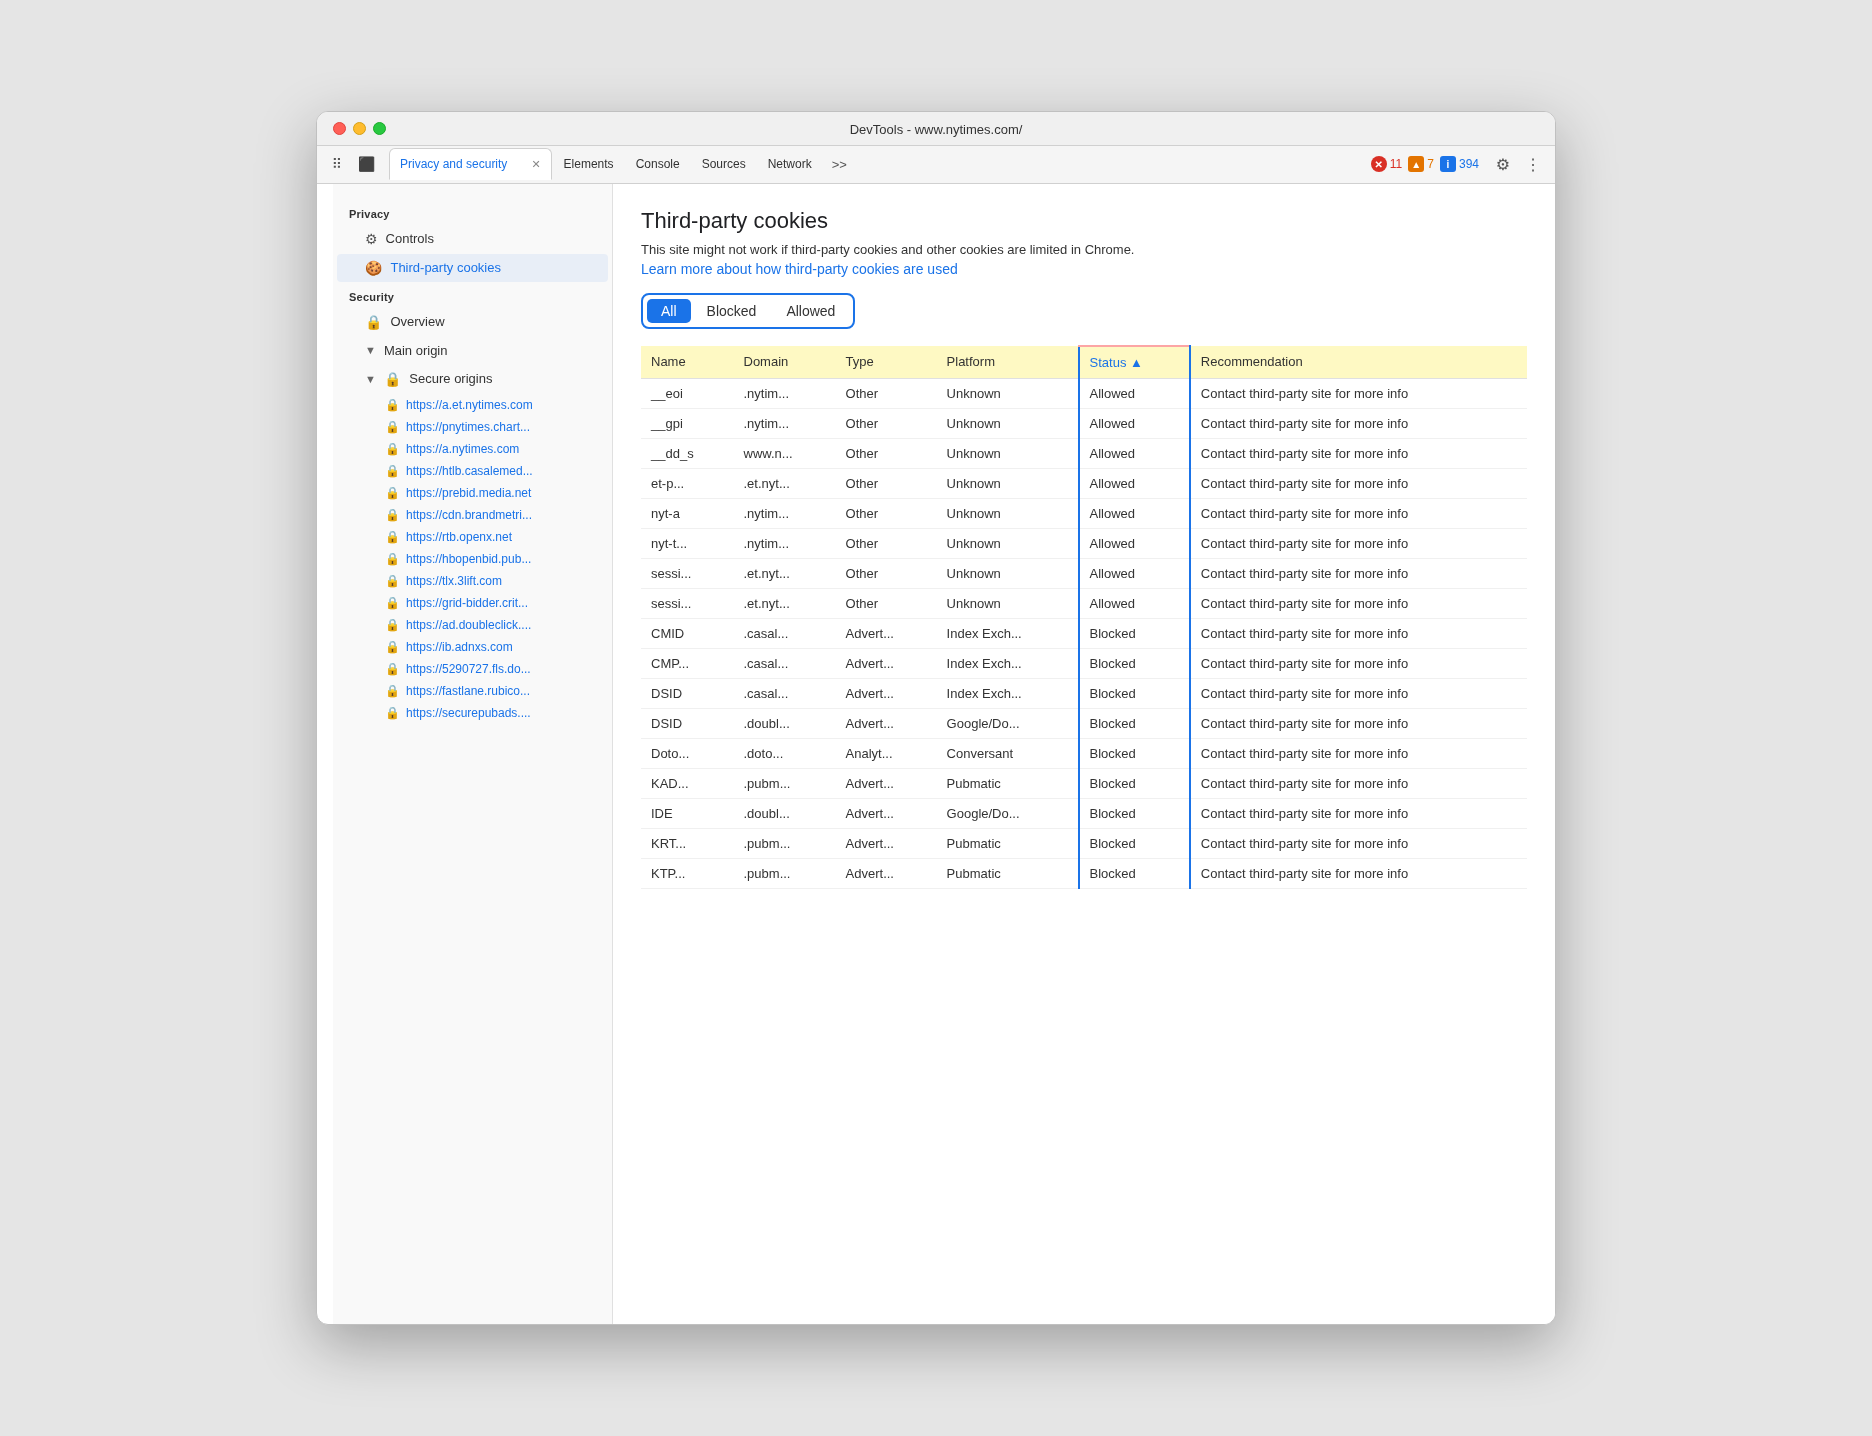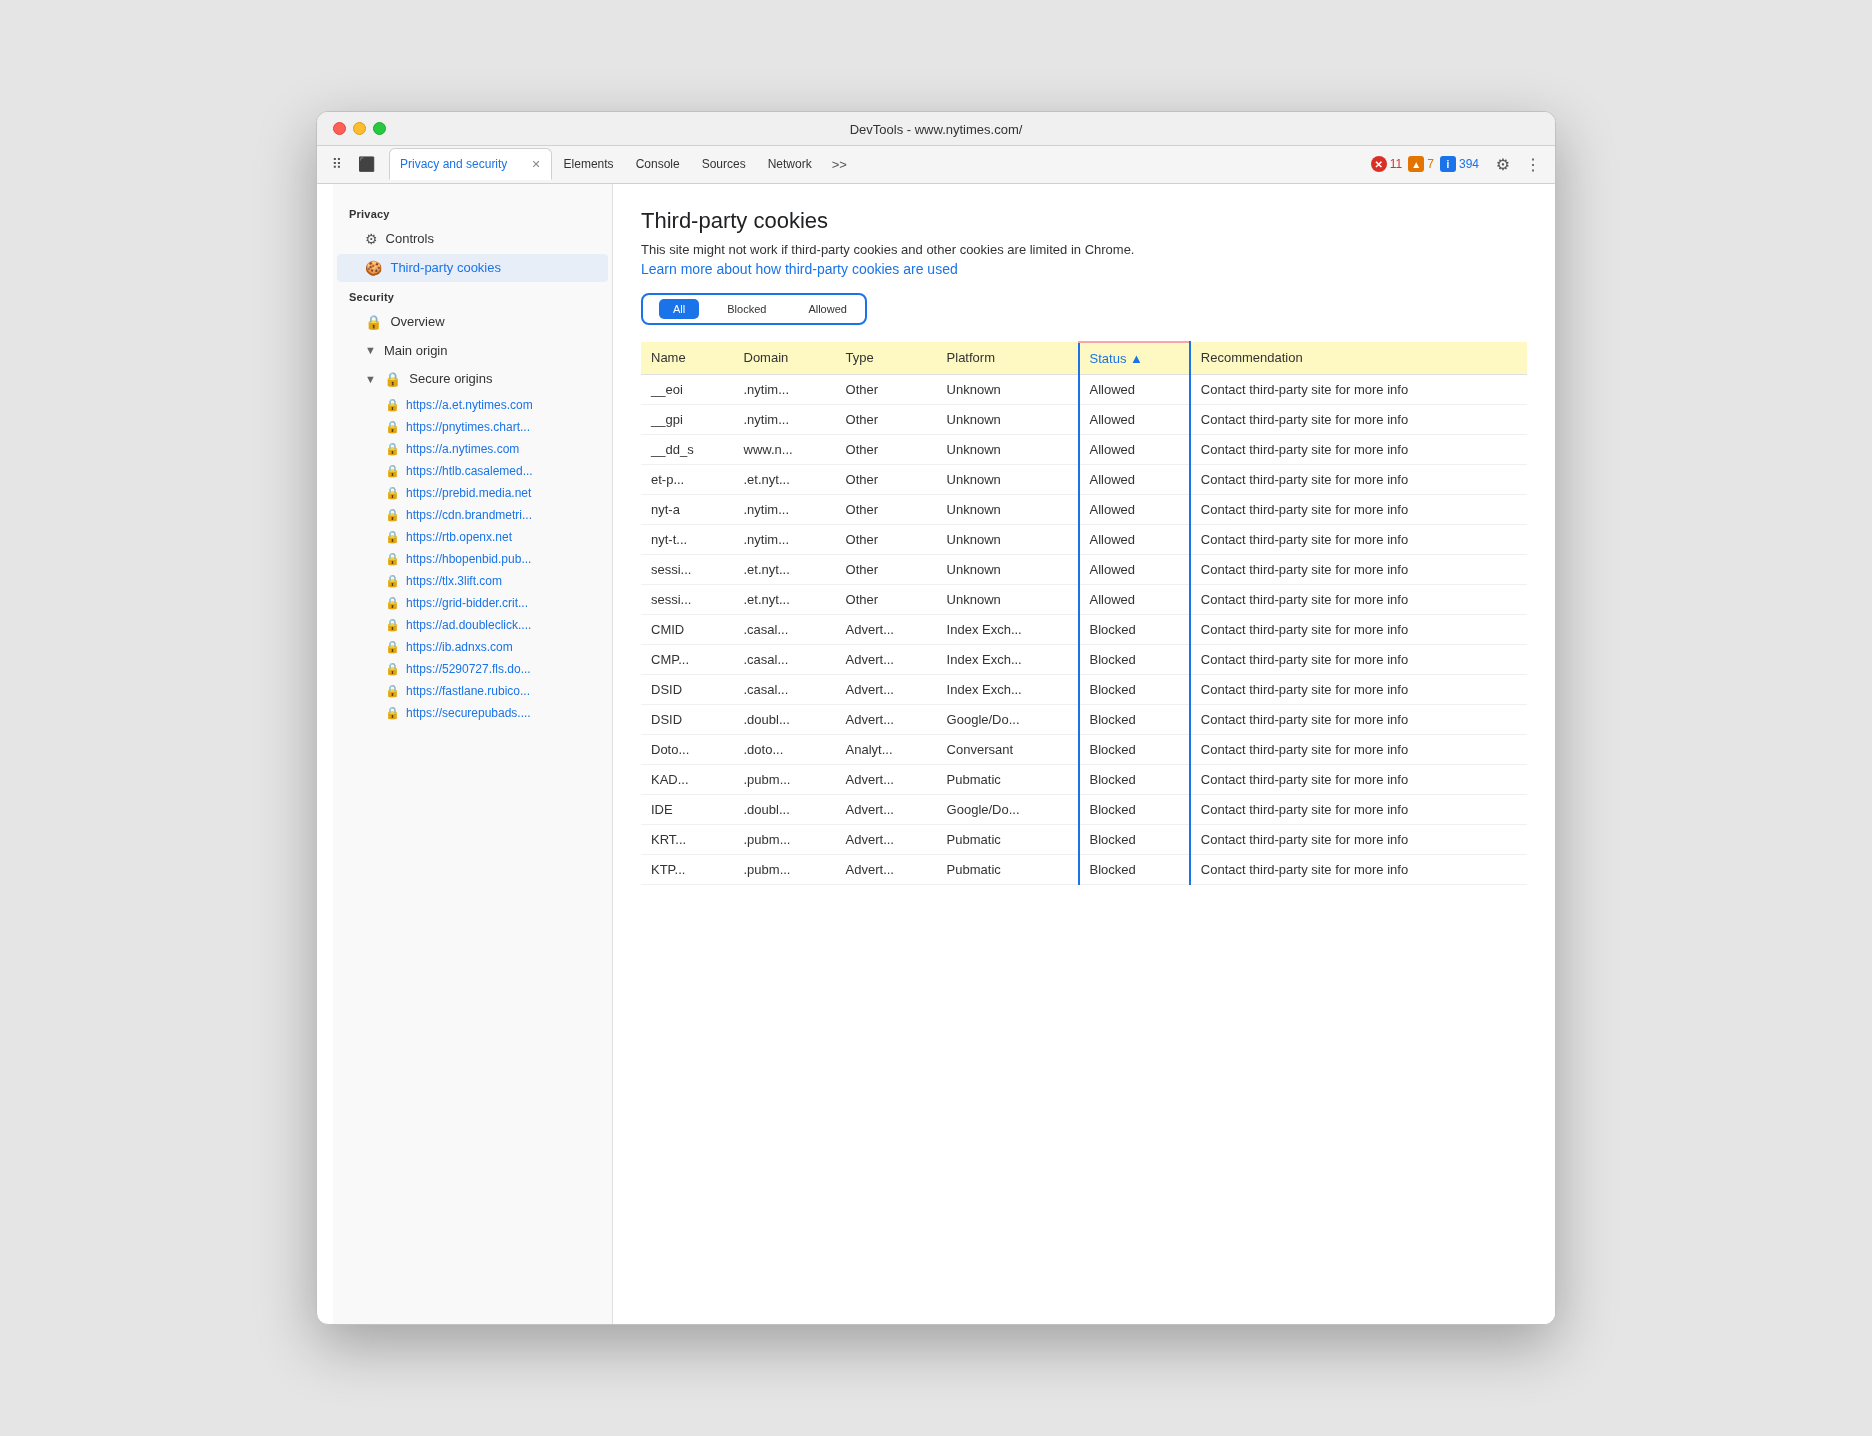--- a/index.html
+++ b/index.html
@@ -243,23 +243,22 @@
       border-radius: 8px;
       padding: 4px;
       width: fit-content;
     }
     .filter-btn {
       padding: 4px 14px;
       border-radius: 5px;
       border: none;
       background: transparent;
       cursor: pointer;
-      font-size: 11px;
-      color: #333;
-      margin-left: 12px;
+      font-size: 14px;
+      color: #333;
     }
     .filter-btn.active {
       background: #1a73e8;
       color: white;
     }
     
     .cookie-table {
       width: 100%;
       border-collapse: collapse;
       font-size: 13px;

